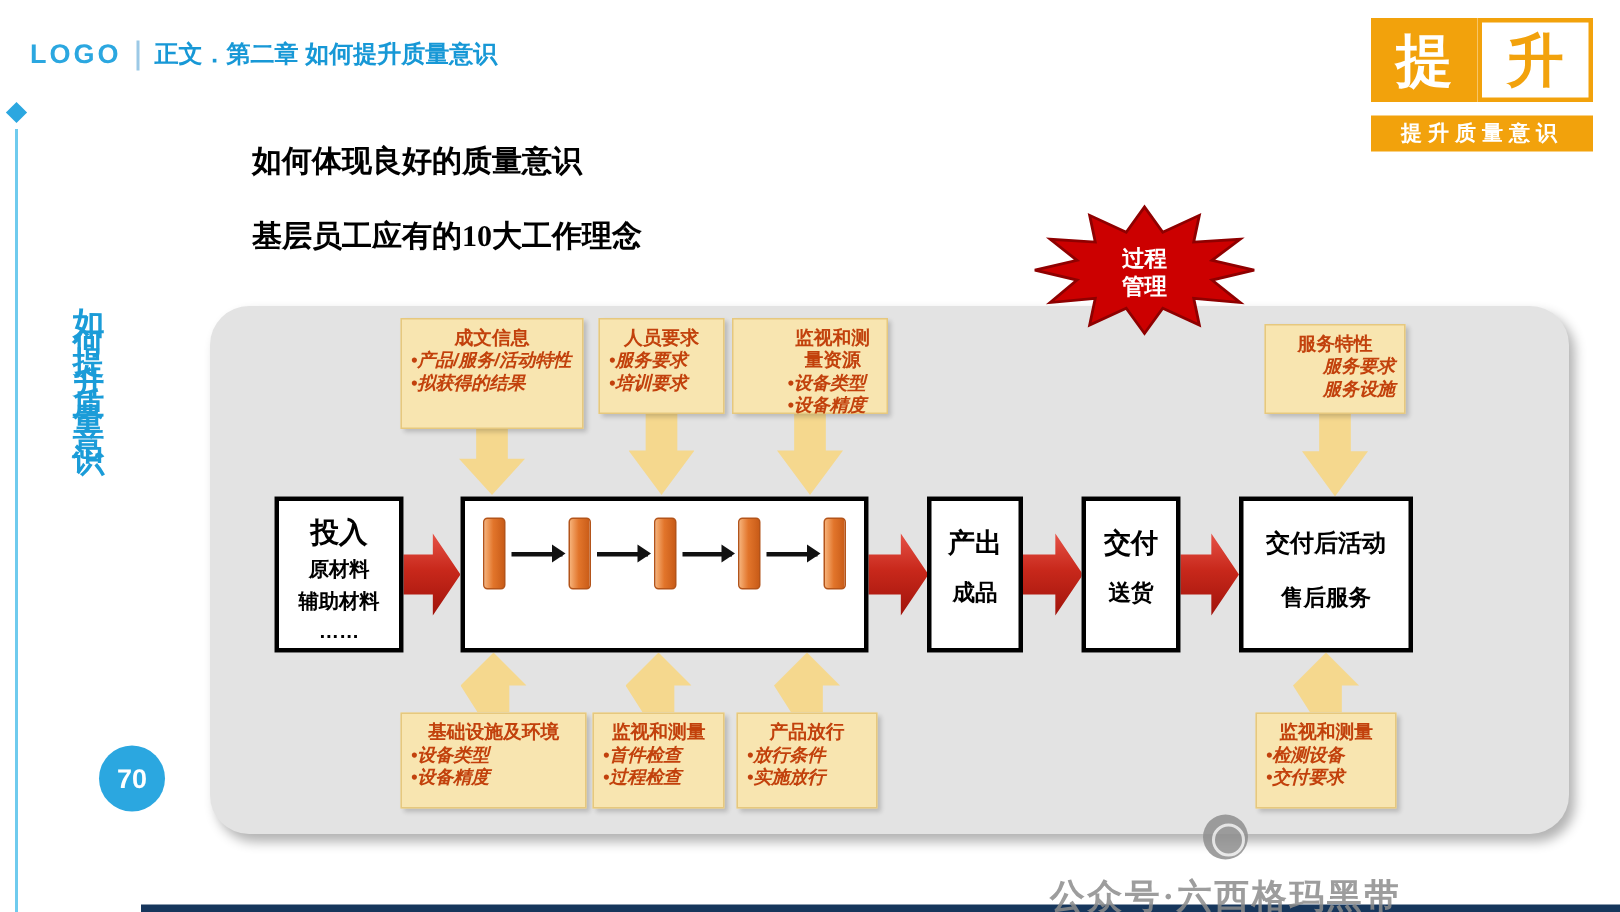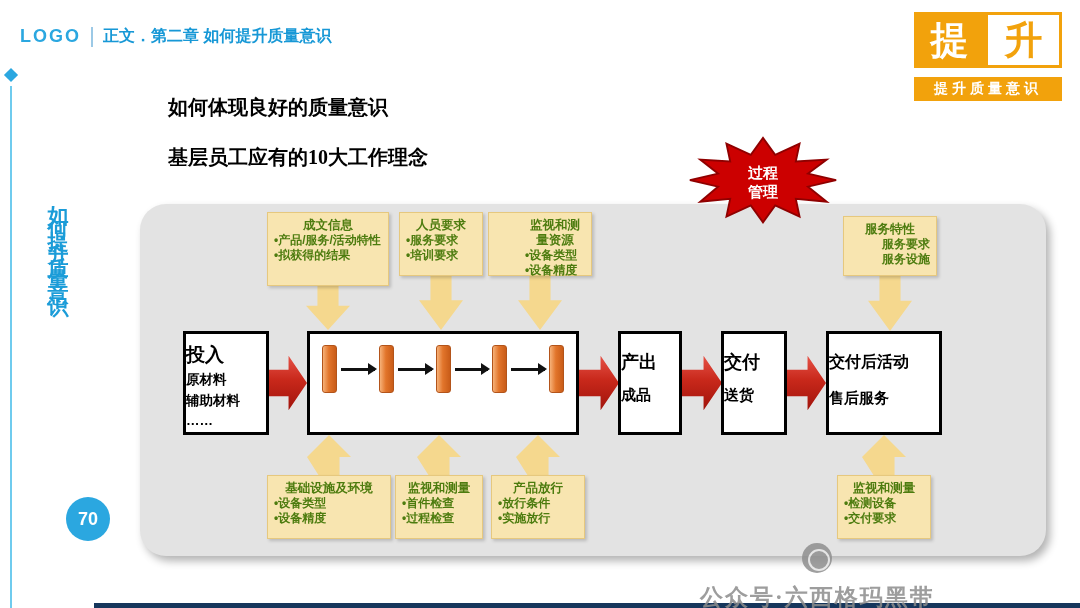--- a/index.html
+++ b/index.html
@@ -50,24 +50,24 @@
   .starburst-text { position:absolute; left:0; top:0; width:100%; height:100%;
     display:flex; flex-direction:column; align-items:center; justify-content:center;
     color:#fff; font-weight:bold; font-size:15px; line-height:19px; }
 
   
   .panel { position:absolute; left:140px; top:204px; width:906px; height:352px;
     background:#E3E3E3; border-radius:26px; box-shadow:4px 5px 8px rgba(0,0,0,0.3); }
 
   
   .note { position:absolute; background:#F8E5B0; border:1px solid #E6C87E;
-    box-shadow:2px 2px 3px rgba(0,0,0,0.18); padding:5px 6px; color:#4d7c0f;
+    box-shadow:2px 2px 3px rgba(0,0,0,0.18); padding:5px 6px; color:#c2410c;
     font-weight:bold; font-size:12px; line-height:15px; z-index:3; }
   .note-title { text-align:center; font-size:12.5px; }
-  .note-line { text-align:left; }
+  .note-line { text-align:left;font-style:italic; }
   .note.center-lines .note-line { text-align:right; }
 
   .tn1 { left:267px; top:212px; width:122px; height:74px; }
   .tn2 { left:399px; top:212px; width:84px;  height:64px; }
   .tn3 { left:488px; top:212px; width:104px; height:64px;padding-left:36px; }
   .tn4 { left:843px; top:216px; width:94px;  height:60px; }
   .bn1 { left:267px; top:475px; width:124px; height:64px; }
   .bn2 { left:395px; top:475px; width:88px;  height:64px; }
   .bn3 { left:491px; top:475px; width:94px;  height:64px; }
   .bn4 { left:837px; top:475px; width:94px;  height:64px; }
@@ -80,21 +80,21 @@
   .da2 { left:419px; top:276px; width:44px; height:54px; }
   .da3 { left:518px; top:276px; width:44px; height:54px; }
   .da4 { left:868px; top:276px; width:44px; height:55px; }
   .ua1 { left:307px; top:435px; width:44px; height:40px; }
   .ua2 { left:417px; top:435px; width:44px; height:40px; }
   .ua3 { left:516px; top:435px; width:44px; height:40px; }
   .ua4 { left:862px; top:435px; width:44px; height:40px; }
 
   
   .flow-box { position:absolute; top:331px; height:104px; background:#fff;
-    border:3px solid #000; z-index:4; display:flex; flex-direction:column; }
+    border:3px solid #000; z-index:4; display:flex; flex-direction:column; align-items:center; }
   .input-box    { left:183px; width:86px; padding-top:8px; }
   .process-box  { left:307px; width:272px; }
   .output-box   { left:618px; width:64px; }
   .delivery-box { left:721px; width:66px; }
   .after-box    { left:826px; width:116px; }
 
   .fb-title-lg { font-weight:bold; font-size:19px; color:#000; }
   .fb-line { font-weight:bold; font-size:13.5px; color:#000; margin-top:3px; }
   .fb-mid-title { font-weight:bold; font-size:18px; color:#000; margin-top:16px; }
   .fb-mid-line  { font-weight:bold; font-size:15px; color:#000; margin-top:12px; }

